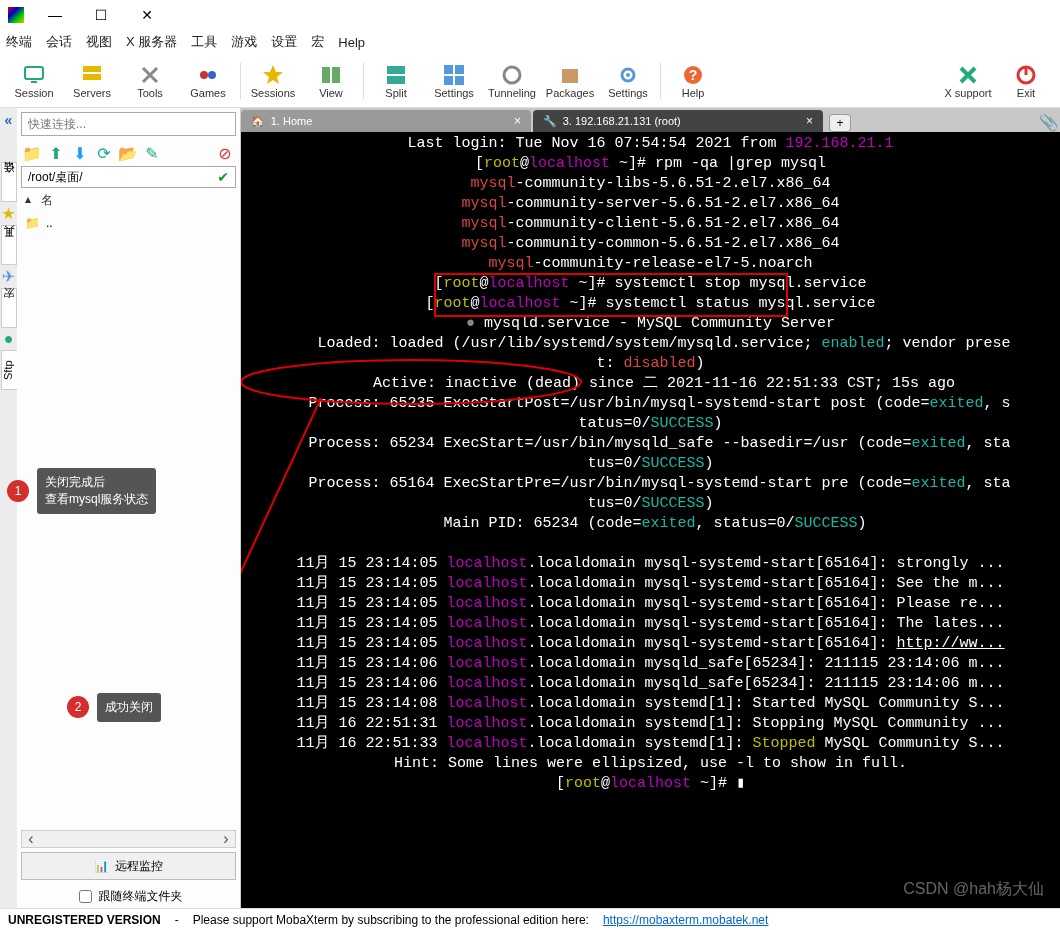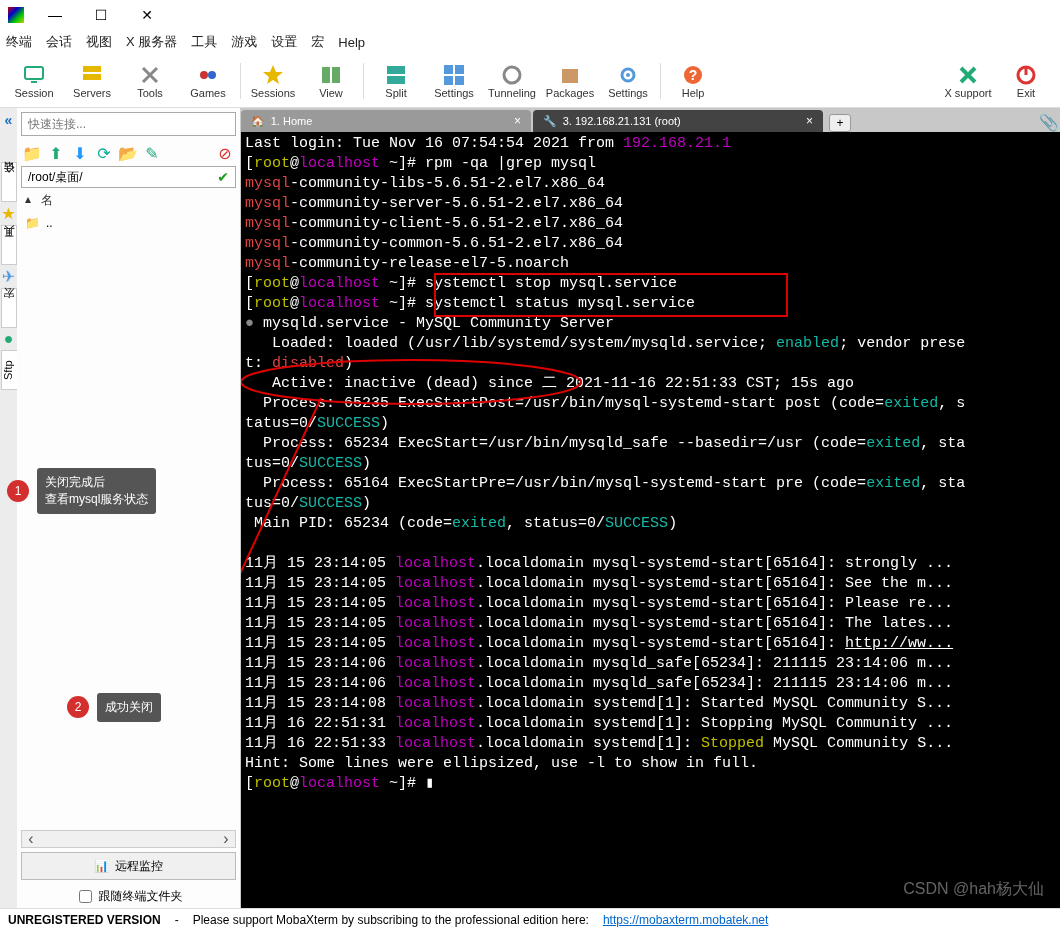--- a/index.html
+++ b/index.html
@@ -34,21 +34,21 @@
   .scrollbar-h .arrow { width:18px; text-align:center; color:#555;}
   .remotebar { height:28px; margin:4px; border:1px solid #bbb; background:#f0f0f0; display:flex; align-items:center; justify-content:center; font-size:12px; gap:6px;}
   .followchk { height:24px; font-size:12px; display:flex; align-items:center; gap:4px; padding:0 6px;justify-content:center;}
   .mainarea { flex:1; display:flex; flex-direction:column; background:#000;}
   .tabbar { height:24px; display:flex; align-items:flex-end; background:#c8c8c8; overflow:hidden;}
   .tab { height:22px; display:flex; align-items:center; padding:0 10px; font-size:11px; color:#fff; gap:6px; border-top-left-radius:4px; border-top-right-radius:4px; margin-right:2px;}
   .tab.home { background:#9a9a9a; width:290px;}
   .tab.active { background:#434343; width:290px;}
   .tab .x { margin-left:auto; font-size:12px;}
   .newtab { width:22px; height:18px; background:#eee; border:1px solid #999; margin-left:4px; border-radius:3px; text-align:center; font-size:12px; line-height:16px;}
-  .terminal { flex:1; background:#000; color:#fff; font-family:"Consolas","Courier New",monospace; font-size:15px; line-height:20px; padding:2px 4px; white-space:pre-wrap; position:relative; overflow:hidden;}
+  .terminal { flex:1; background:#000; color:#fff; font-family:"Consolas","Courier New",monospace; font-size:15px; line-height:20px; padding:2px 4px; white-space:pre-wrap; position:relative; overflow:hidden;text-align:center;}
   .terminal .y { color:#bfbf00;} 
   .terminal .m { color:#bf00bf;} 
   .terminal .r { color:#d44;}    
   .terminal .g { color:#14b8a6;} 
   .terminal .w { color:#fff;}
   .terminal .gr{ color:#888;}
   .terminal .u { text-decoration:underline;}
   .terminal svg.overlay { position:absolute; inset:0; pointer-events:none;}
   .statusbar { height:22px; background:#fff; display:flex; align-items:center; font-size:12px; padding:4px 8px; gap:14px; border-top:1px solid #ddd;}
   .statusbar .bold { font-weight:bold;}

